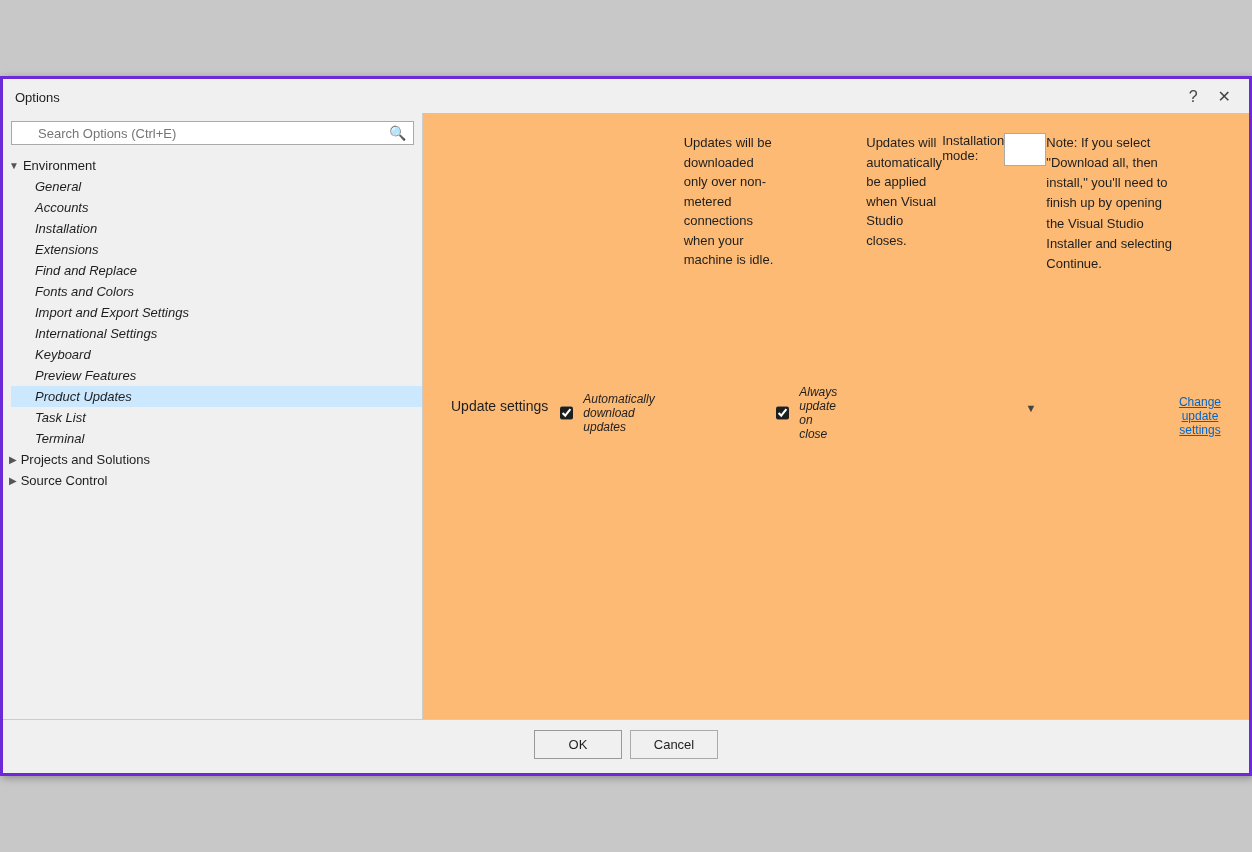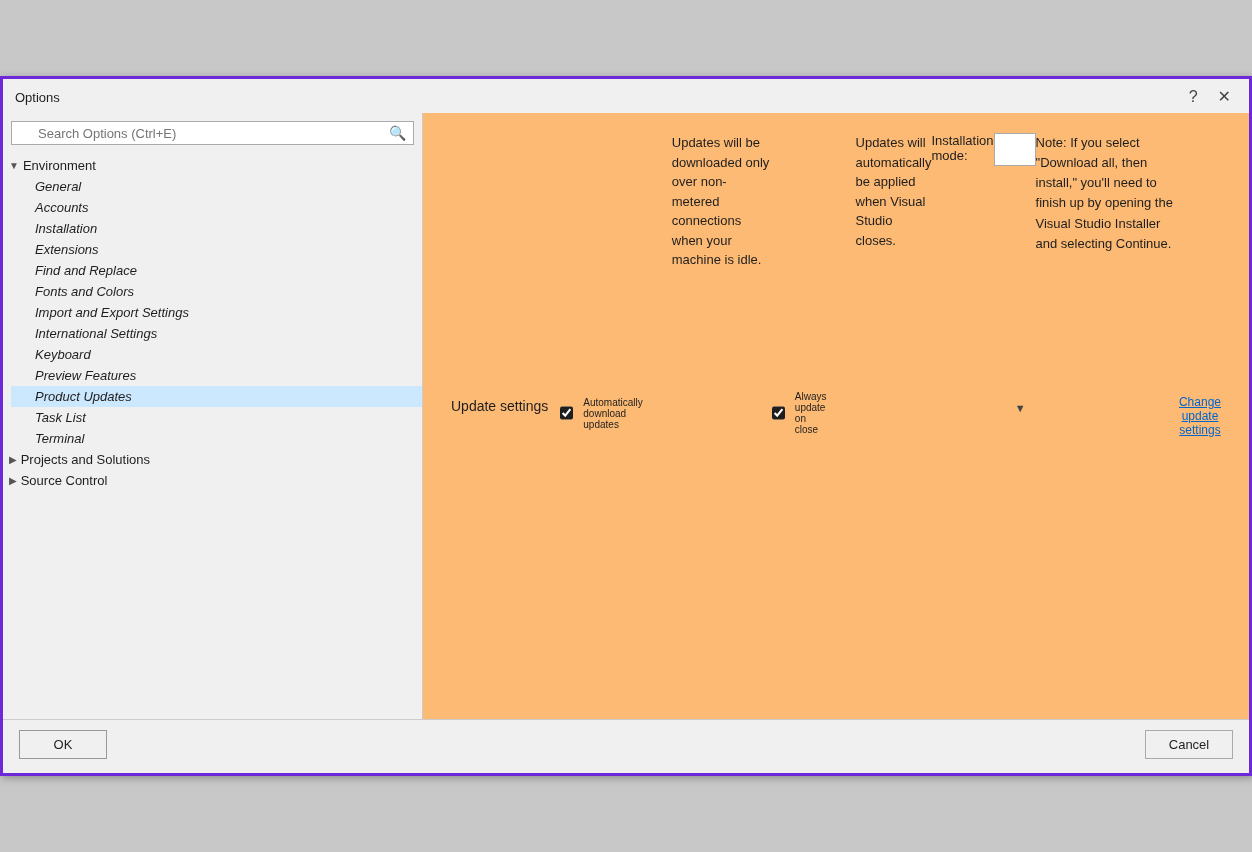--- a/index.html
+++ b/index.html
@@ -135,22 +135,23 @@
       height: 1px;
       background: #bbb;
     }
     .checkbox-row {
       display: flex;
       align-items: center;
       gap: 10px;
       margin-bottom: 6px;
     }
     .checkbox-label {
-      font-size: 10px;
-      color: #1e1e1e;
+      font-size: 12px;
+      color: #1e1e1e;
+      font-style: italic;
     }
     .desc-text {
       margin-left: 26px;
       margin-bottom: 18px;
       color: #1e1e1e;
       font-size: 13px;
       line-height: 1.5;
       max-width: 720px;
     }
     .field-label {
@@ -195,21 +196,21 @@
       color: #0066cc;
       text-decoration: underline;
       cursor: pointer;
       background: none;
       border: none;
       font-size: 12px;
       padding: 0;
     }
     .dialog-footer {
       display: flex;
-      justify-content: space-between;
+      justify-content: center;
       padding: 10px 16px 14px 16px;
       gap: 8px;
       background: #f0f0f0;
       border-top: 1px solid #ccc;
     }
     .footer-btn {
       min-width: 88px;
       padding: 6px 16px;
       font-size: 13px;
       border: 1px solid #aaa;

